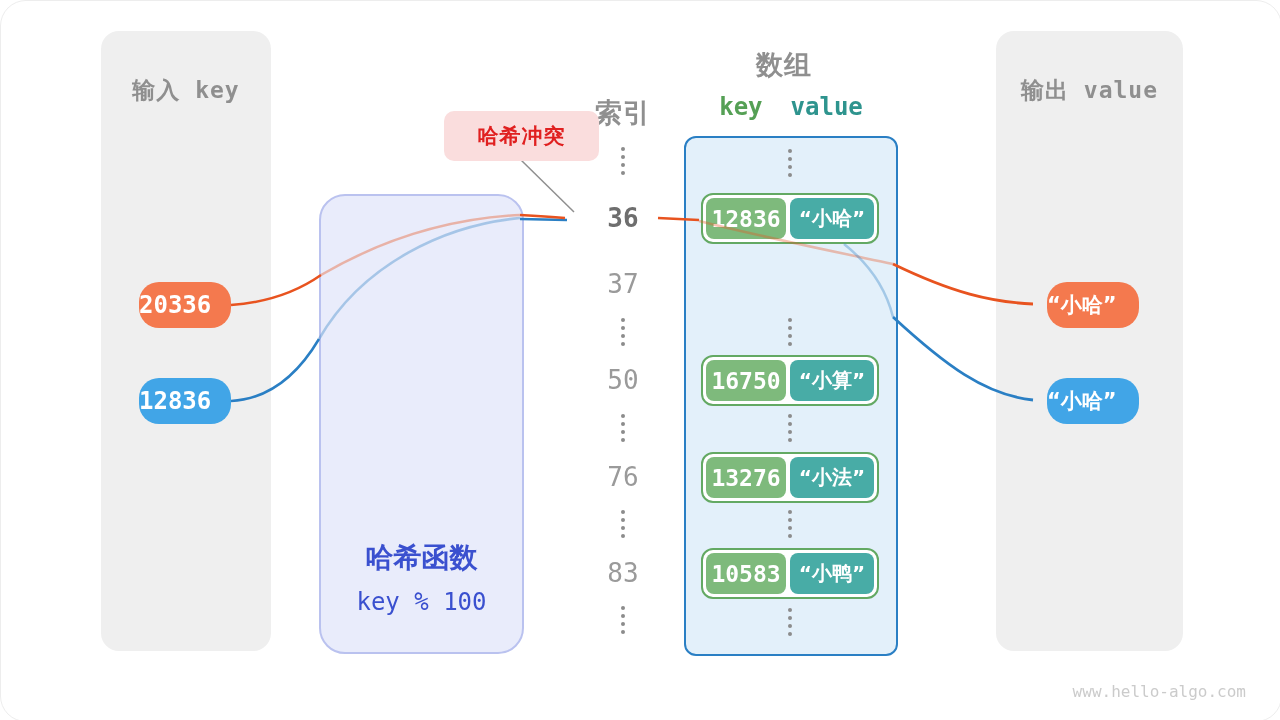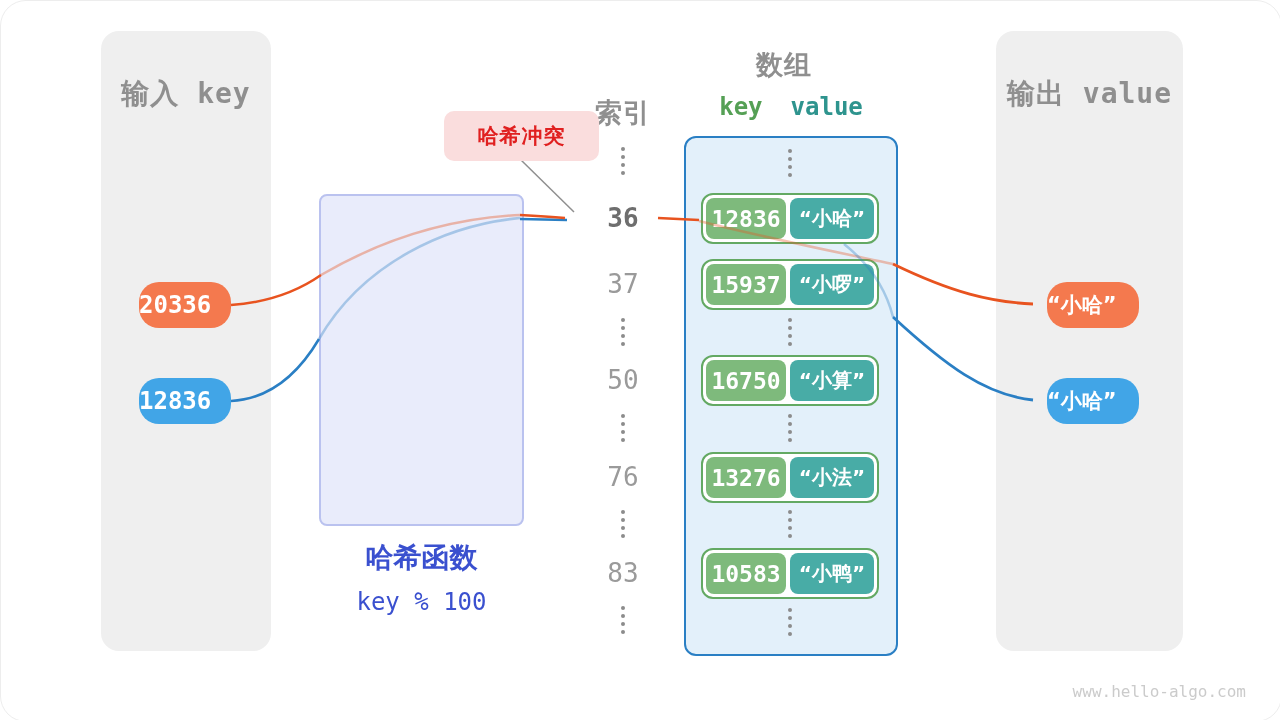--- a/index.html
+++ b/index.html
@@ -9,42 +9,42 @@
     font-family:"DejaVu Sans","Liberation Sans",sans-serif;
   }
   .mono{font-family:"DejaVu Sans Mono","Liberation Mono",monospace;}
 
   
   .panel{position:absolute;background:#efefef;border-radius:18px;top:30px;height:620px;}
   .panel-left{left:100px;width:170px;}
   .panel-right{left:995px;width:187px;}
   .panel-title{
     position:absolute;top:44px;left:0;width:100%;text-align:center;
-    font-size:28px;font-weight:bold;color:#8f8f8f;letter-spacing:1px;
+    font-size:23px;font-weight:bold;color:#8f8f8f;letter-spacing:1px;
     font-family:"DejaVu Sans Mono","Liberation Mono",monospace;
   }
 
   
   .chip{
     position:absolute;width:92px;height:46px;border-radius:20px;
     display:flex;align-items:center;justify-content:flex-start;color:#fff;
   }
   .chip-num{font-family:"DejaVu Sans Mono","Liberation Mono",monospace;font-size:24px;font-weight:600;}
   .chip-cjk{font-size:21px;font-weight:600;}
   .chip-orange{background:#f4794e;}
   .chip-blue{background:#41a5e7;}
   .in-1{left:138px;top:281px;}
   .in-2{left:138px;top:377px;}
   .out-1{left:1046px;top:281px;}
   .out-2{left:1046px;top:377px;}
 
   
   .hash-box{
-    position:absolute;left:318px;top:193px;width:205px;height:332px;
-    background:#e9ecfb;border:2px solid #bac2ef;border-radius:8px;box-sizing:border-box;
+    position:absolute;left:318px;top:193px;width:205px;height:460px;
+    background:#e9ecfb;border:2px solid #bac2ef;border-radius:26px;box-sizing:border-box;
   }
   .hash-name{position:absolute;left:0;width:100%;top:343px;text-align:center;
     font-size:28px;font-weight:600;color:#3a50cf;}
   .hash-formula{position:absolute;left:0;width:100%;top:392px;text-align:center;
     font-size:24px;color:#3a50cf;}
 
   
   .badge{
     position:absolute;left:443px;top:110px;width:155px;height:50px;border-radius:10px;
     background:#fadddd;display:flex;align-items:center;justify-content:center;
@@ -163,24 +163,20 @@
   <div class="vdots" style="left:789px;top:162px;">
       <i></i>
       <i></i>
       <i></i>
       <i></i>
     </div>
 
   <div class="pair r36">
     <div class="key">12836</div>
     <div class="val">“小哈”</div>
-  </div>
-  <div class="pair r37">
-    <div class="key">15937</div>
-    <div class="val">“小啰”</div>
   </div>
   <div class="vdots" style="left:789px;top:331px;">
       <i></i>
       <i></i>
       <i></i>
       <i></i>
     </div>
   <div class="pair r50">
     <div class="key">16750</div>
     <div class="val">“小算”</div>

